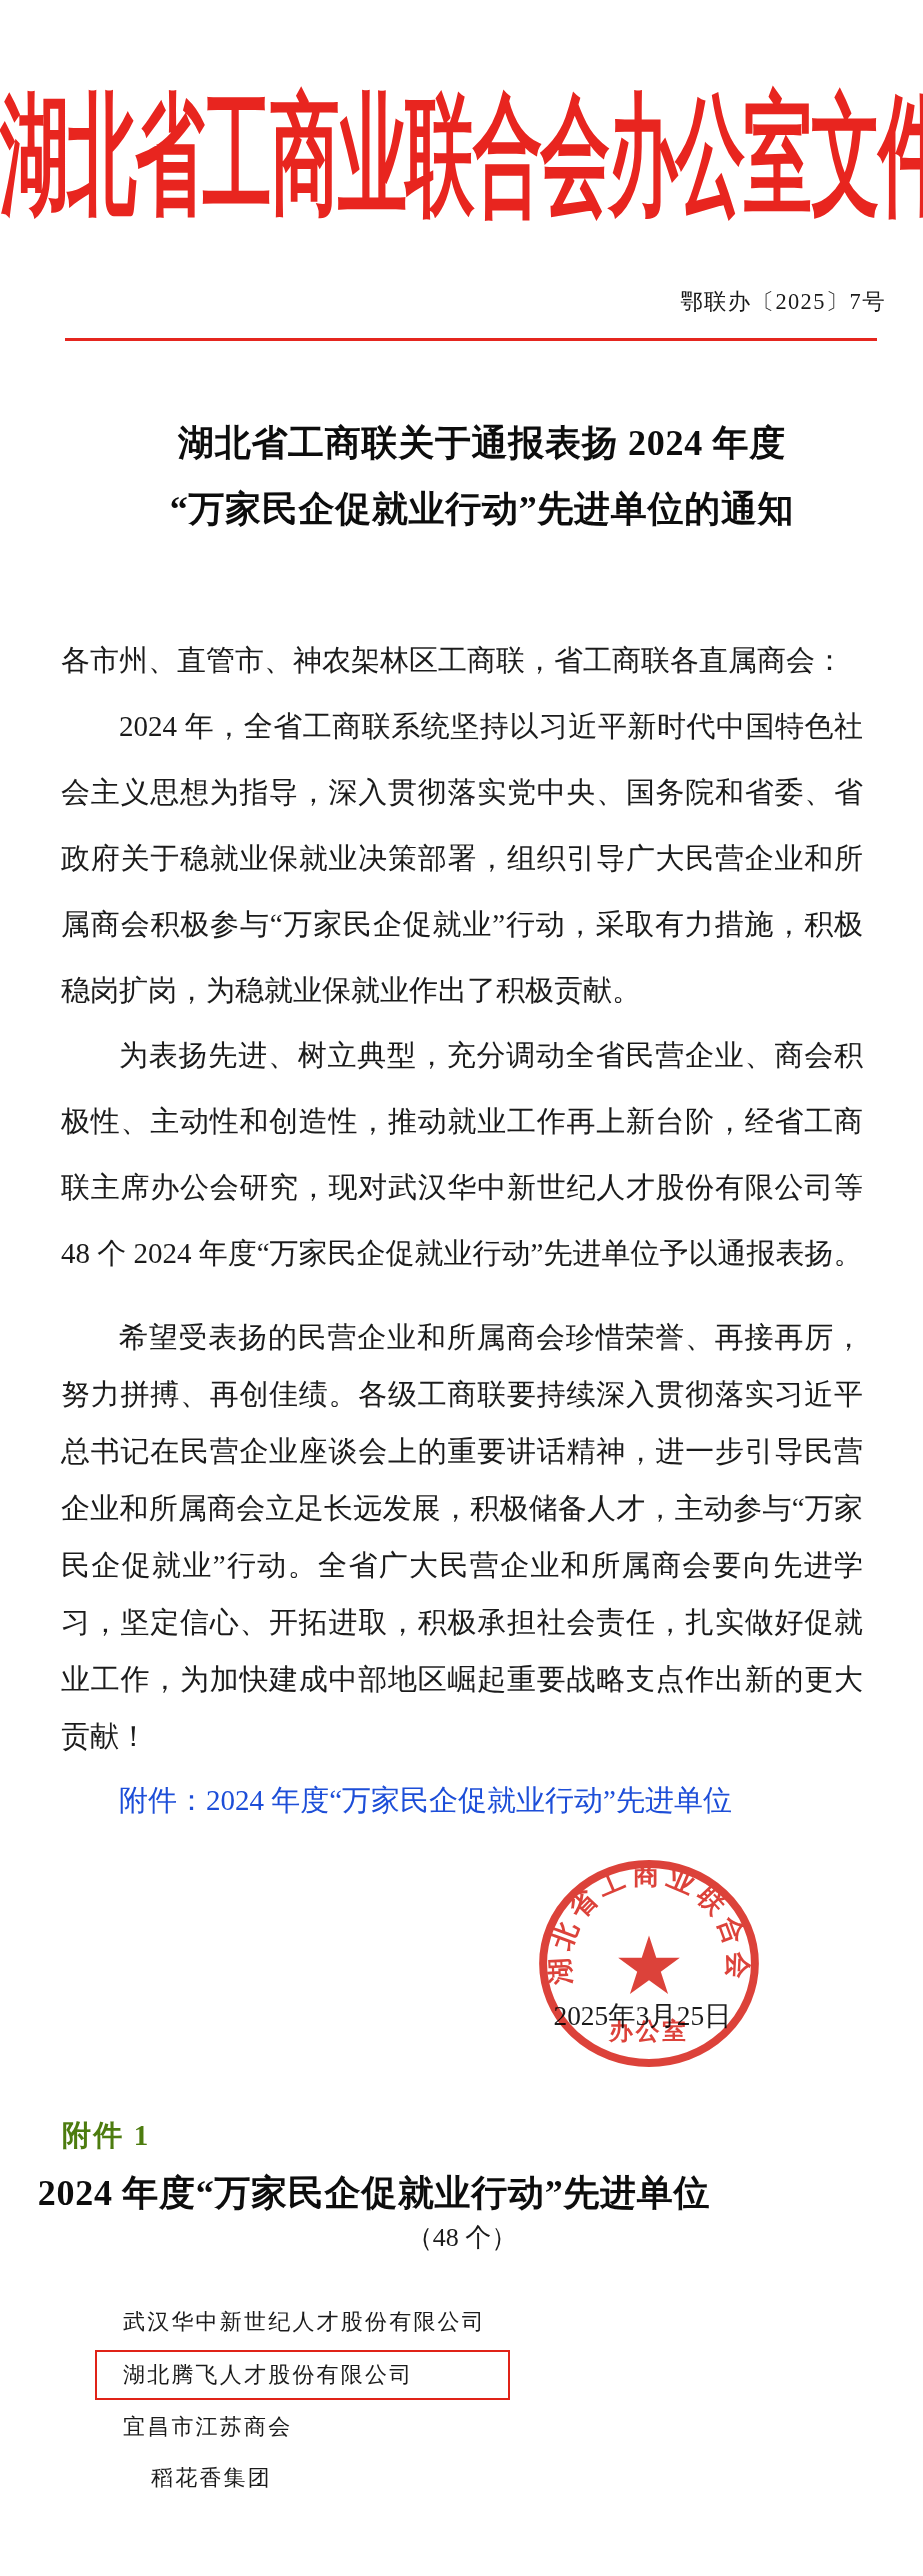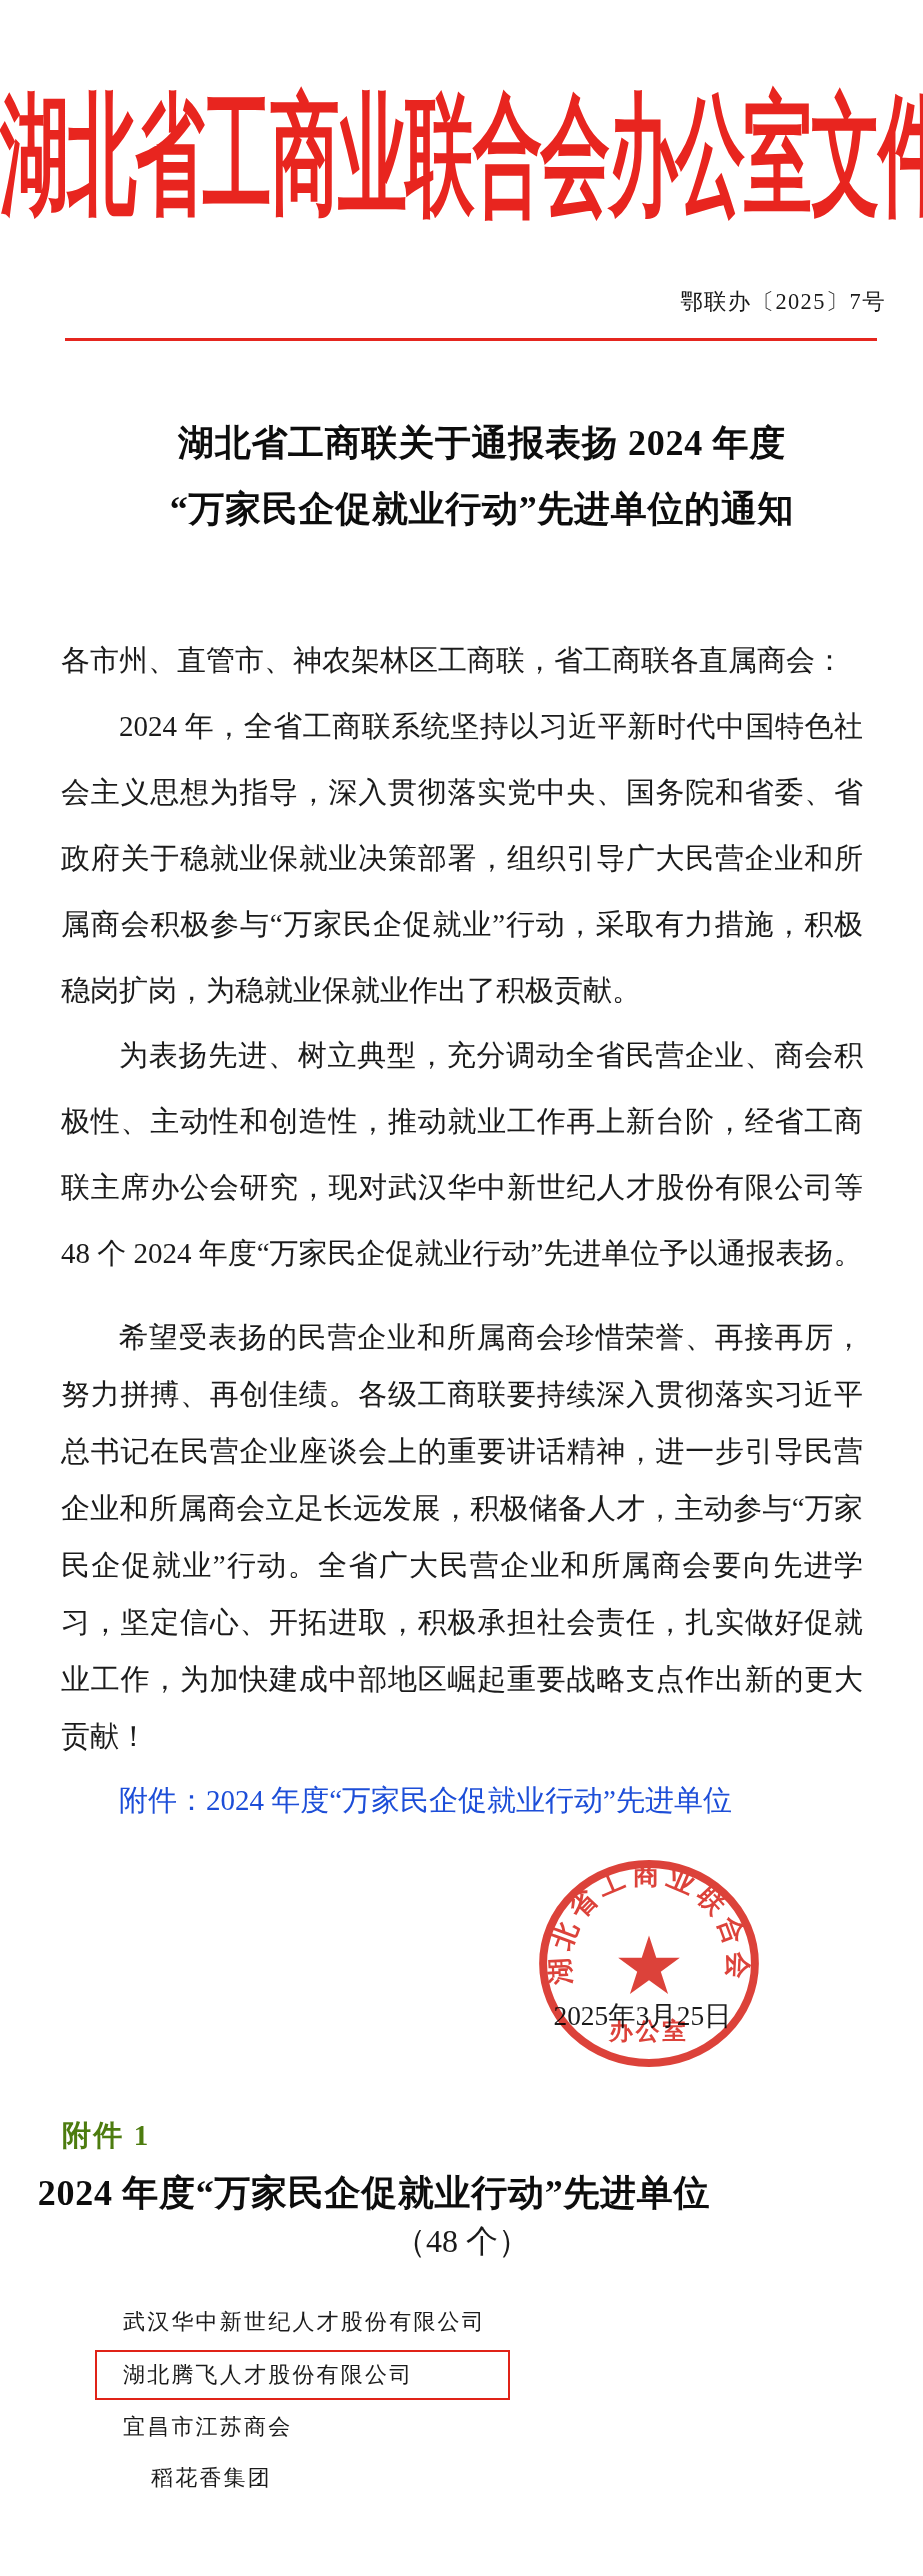--- a/index.html
+++ b/index.html
@@ -72,21 +72,21 @@
     position:absolute; top:2072px; left:62px;
     font-size:29px; font-weight:bold; color:#4d7c0f; letter-spacing:2.2px;margin-top:44px;
   }
   .attachment-title {
     position:absolute; top:2169px; left:0; width:748px;
     text-align:center; font-size:36px; font-weight:bold;
     color:#0d0d0d; letter-spacing:0.7px;
   }
   .attachment-count {
     position:absolute; top:2220px; left:0; width:924px;
-    text-align:center; font-size:32px; color:#1b1b1b;
+    text-align:center; font-size:26px; color:#1b1b1b;
   }
   .company {
     position:absolute; left:123px;
     font-size:22px; line-height:32px; color:#1b1b1b;
     letter-spacing:2.2px; white-space:nowrap;
   }
   .company.boxed::before {
     content:""; position:absolute;
     left:-28px; top:-11.5px;
     width:411px; height:46px;

